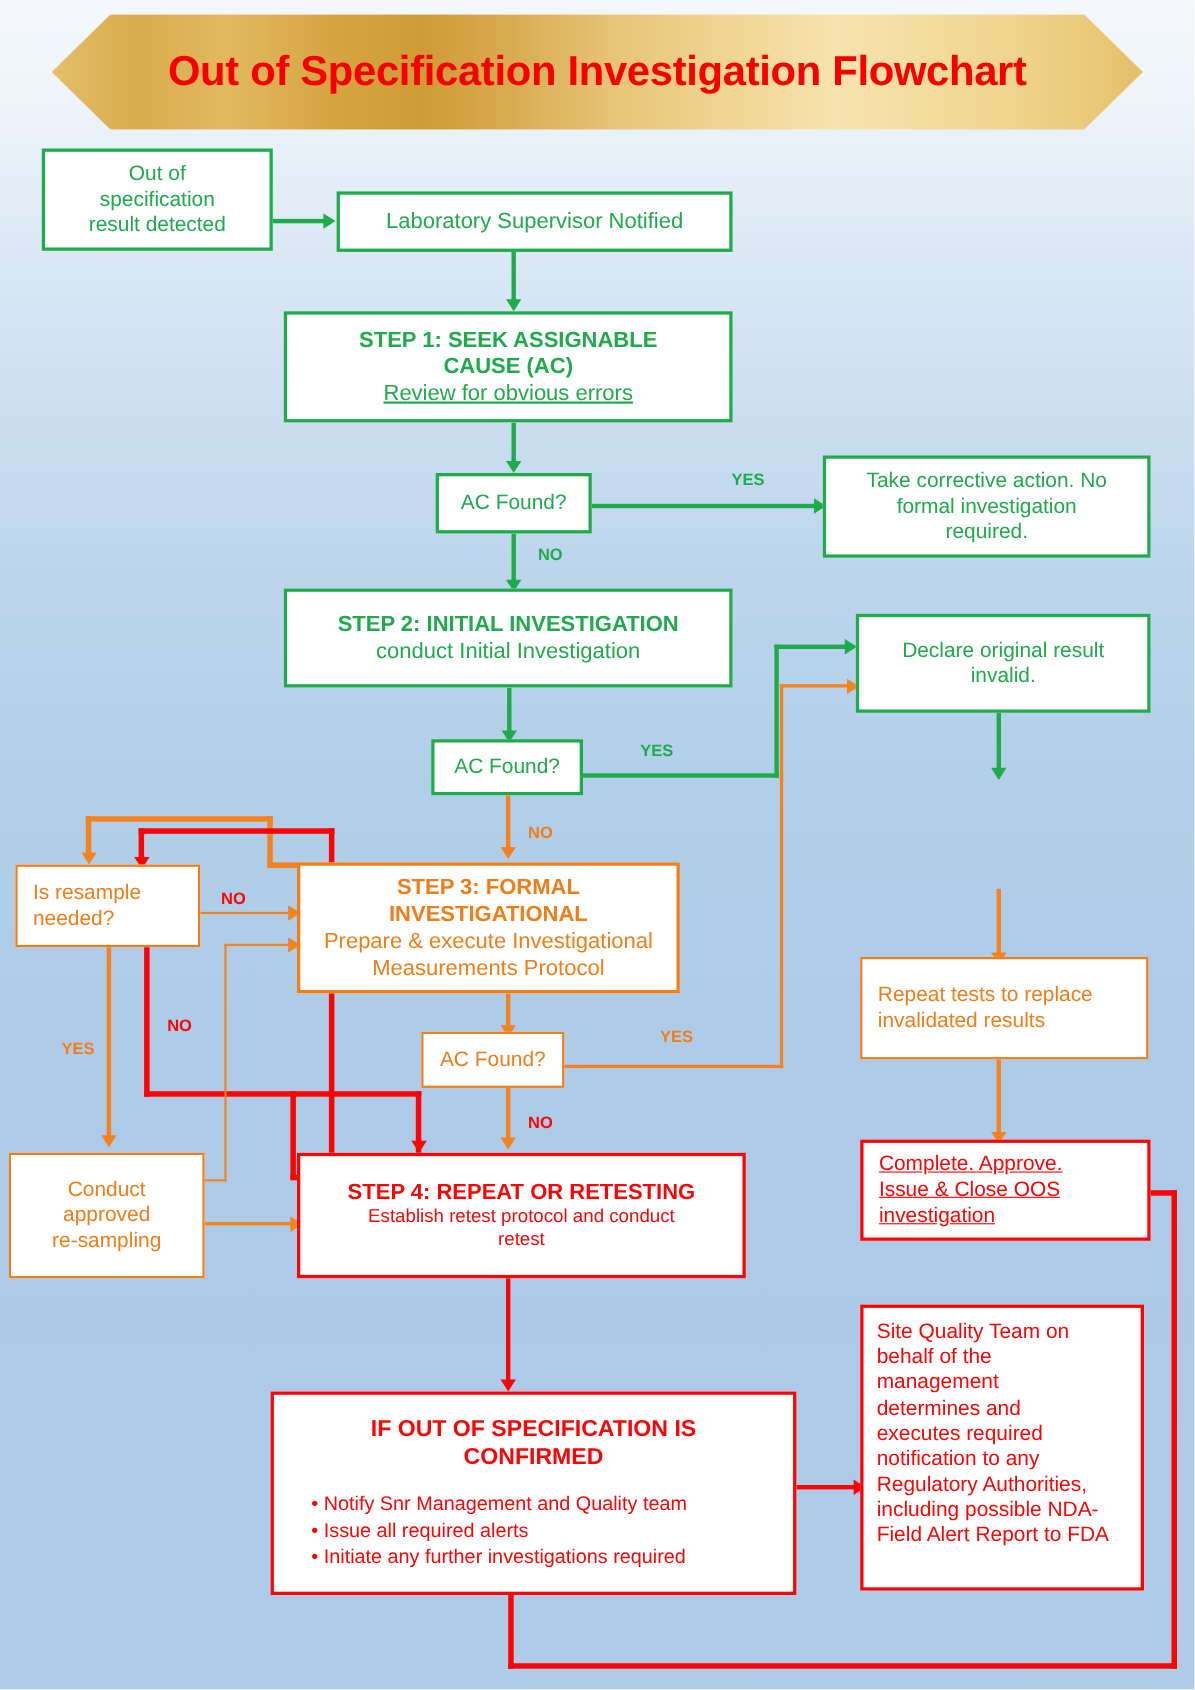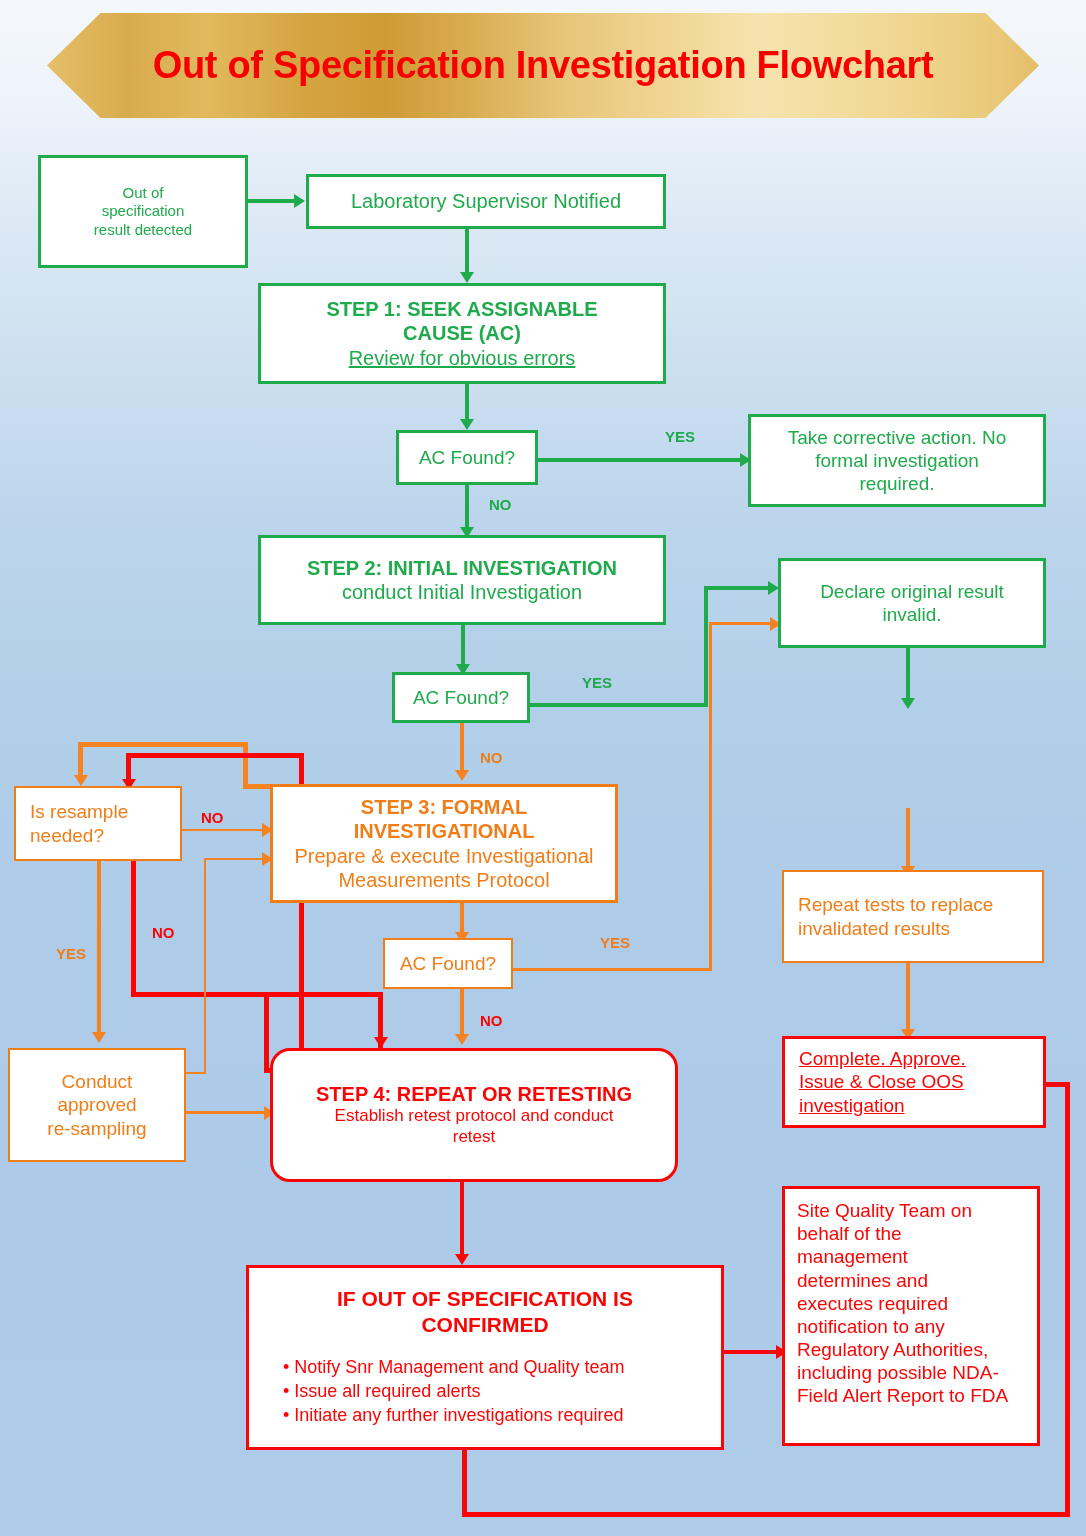--- a/index.html
+++ b/index.html
@@ -195,21 +195,21 @@
   <div class="elabel lg" style="left:665px; top:428px;">YES</div>
   <div class="elabel lg" style="left:489px; top:496px;">NO</div>
   <div class="elabel lg" style="left:582px; top:674px;">YES</div>
   <div class="elabel lo" style="left:480px; top:749px;">NO</div>
   <div class="elabel lr" style="left:201px; top:809px;">NO</div>
   <div class="elabel lr" style="left:152px; top:924px;">NO</div>
   <div class="elabel lo" style="left:56px; top:945px;">YES</div>
   <div class="elabel lo" style="left:600px; top:934px;">YES</div>
   <div class="elabel lr" style="left:480px; top:1012px;">NO</div>
 
-  <div class="node green" style="left:38px; top:155px; width:210px; height:113px; font-size:15px;">
+  <div class="node green" style="left:38px; top:135px; width:210px; height:93px; font-size:19px;">
     <div>Out of</div>
     <div>specification</div>
     <div>result detected</div>
   </div>
 
   <div class="node green" style="left:306px; top:174px; width:360px; height:55px; font-size:20px;">
     <div>Laboratory Supervisor Notified</div>
   </div>
 
   <div class="node green" style="left:258px; top:283px; width:408px; height:101px; font-size:20px;">
@@ -268,21 +268,21 @@
   <div class="node orange thin" style="left:383px; top:938px; width:130px; height:51px; font-size:19px;">
     <div>AC Found?</div>
   </div>
 
   <div class="node orange thin" style="left:8px; top:1048px; width:178px; height:114px; font-size:19px;">
     <div>Conduct</div>
     <div>approved</div>
     <div>re-sampling</div>
   </div>
 
-  <div class="node red" style="left:270px; top:1048px; width:408px; height:134px; font-size:20px;border-radius:20px;">
+  <div class="node red" style="left:270px; top:1048px; width:408px; height:114px; font-size:20px;">
     <div class="title-line">STEP 4: REPEAT  OR  RETESTING</div>
     <div class="sub" style="font-size:17px;">Establish retest protocol  and  conduct</div>
     <div class="sub" style="font-size:17px;">retest</div>
   </div>
 
   <div class="node red lalign" style="left:782px; top:1186px; width:258px; height:260px; font-size:19px; padding-left:12px; padding-top:10px; justify-content:flex-start; box-sizing:border-box;">
     <div>Site Quality Team  on</div>
     <div>behalf of the</div>
     <div>management</div>
     <div>determines and</div>

